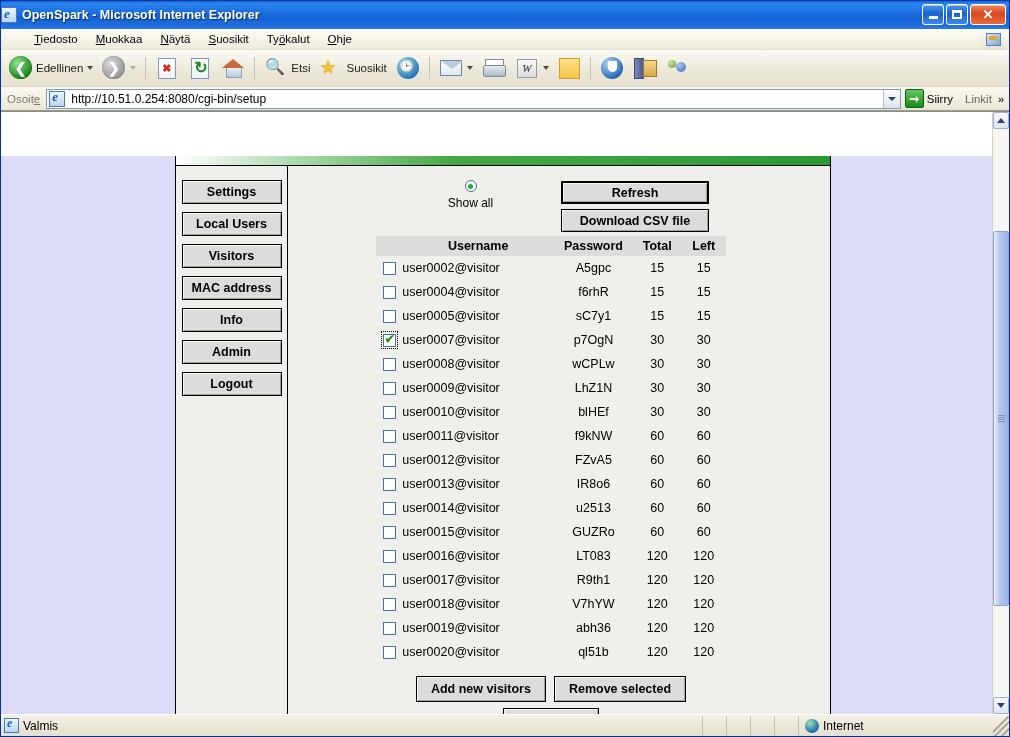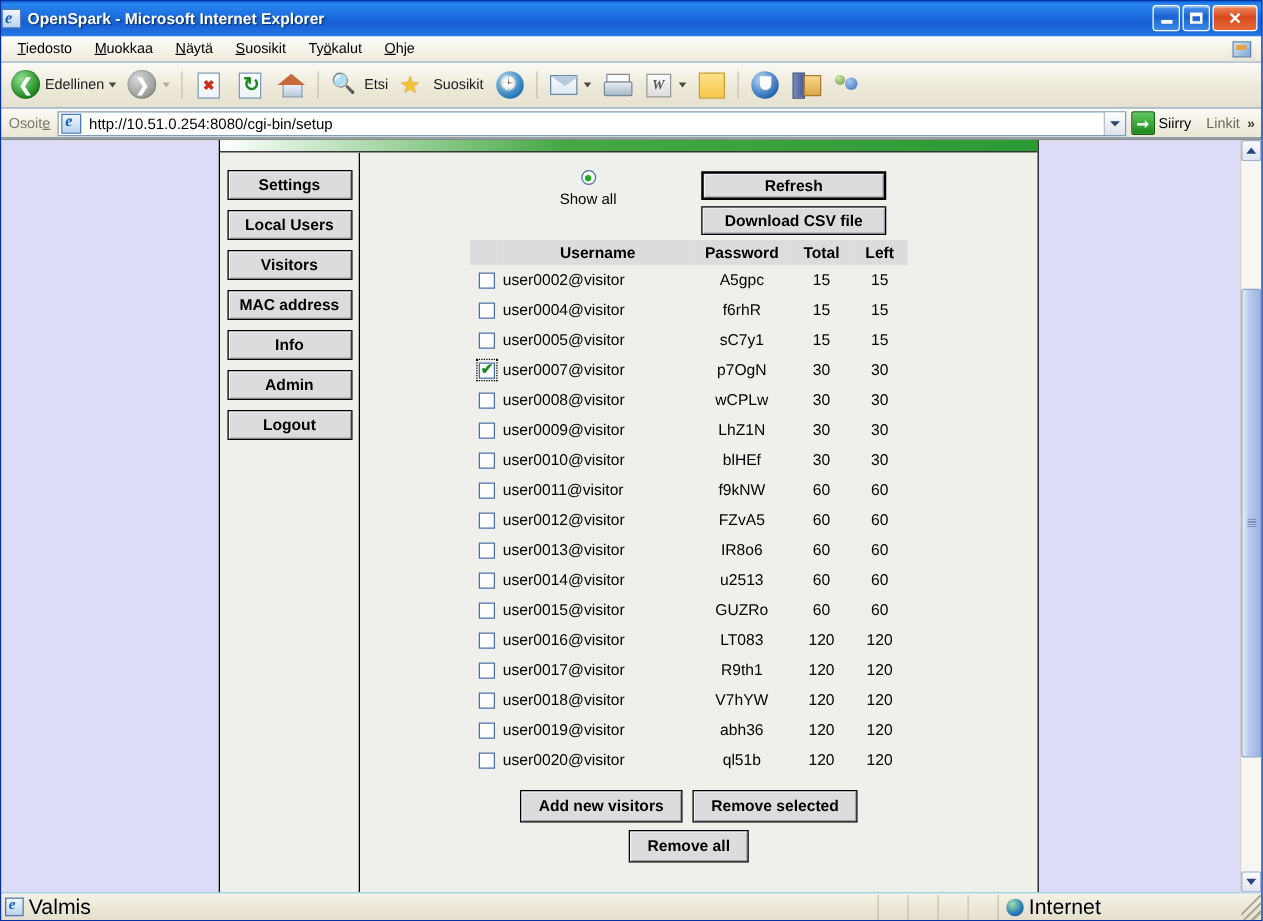--- a/index.html
+++ b/index.html
@@ -69,21 +69,21 @@
   }
   .glyph-min { width: 9px; height: 3px; background:#fff; margin-top:6px; }
   .glyph-max { width: 10px; height: 9px; border: 2px solid #fff; border-top-width: 3px; }
   .glyph-close { font-size: 13px; font-weight: bold; line-height: 1; font-family:"Liberation Sans",sans-serif;}
 
   
   .menubar {
     flex: none; height: 21px;
     background: linear-gradient(to bottom,#fdfdf8,#eeeadb);
     display: flex; align-items: center;
-    padding-left: 4px;
+    padding-left: 24px;
     border-bottom: 1px solid #e3dfd0;
     position: relative;
   }
   .menu-item {
     padding: 2px 9px; font-size: 11.5px; color: #000;
     cursor: default; white-space: nowrap;
   }
   .menu-item u { text-decoration: underline; }
   .menu-logo {
     position: absolute; right: 4px; top: 1px;
@@ -299,21 +299,21 @@
   .chev { color: #3a3a2a; font-size: 11px; font-weight: bold; padding-right: 3px;}
 
   
   .viewport {
     flex: 1; position: relative; background: #ffffff;
     display: flex; overflow: hidden;
     border-top: 1px solid #8d8d7d;
   }
 
   
-  .page { flex: 1; display: flex; position: relative; overflow: hidden; background:#22c55e; }
+  .page { flex: 1; display: flex; position: relative; overflow: hidden; background:#0f172a;margin-top:44px; }
 
   .left-margin {
     width: 175px; flex: none;
     background: #dcdcf8;
     border-right: 1px solid #000;
   }
   .center-col { flex: 1; display: flex; flex-direction: column; overflow: hidden; background:#efefeb; }
 
   .green-bar {
     height: 10px; flex: none;
@@ -458,21 +458,21 @@
   }
   .sb-grip { width: 7px; height: 7px; background:
     repeating-linear-gradient(to bottom,#7e93bd 0 1px,transparent 1px 2px); }
 
   
   .statusbar {
     flex: none; height: 22px;
     background: linear-gradient(to bottom,#f4f1e6,#e4dfcd);
     border-top: 1px solid #ffffff;
     display: flex; align-items: center;
-    font-size: 17px; color: #000;
+    font-size: 12px; color: #000;
   }
   .sb-icon {
     width: 15px; height: 15px; margin: 0 4px 0 3px; flex: none;
     background: linear-gradient(to bottom,#f0f6ff,#bcd4ee);
     border: 1px solid #4a7ab5; position: relative;
   }
   .sb-icon::after{
     content:"e"; position:absolute; left:2px; top:-3px;
     font-family:"Liberation Serif",serif; font-style:italic; font-weight:bold;
     font-size:12px; color:#1660c0;

